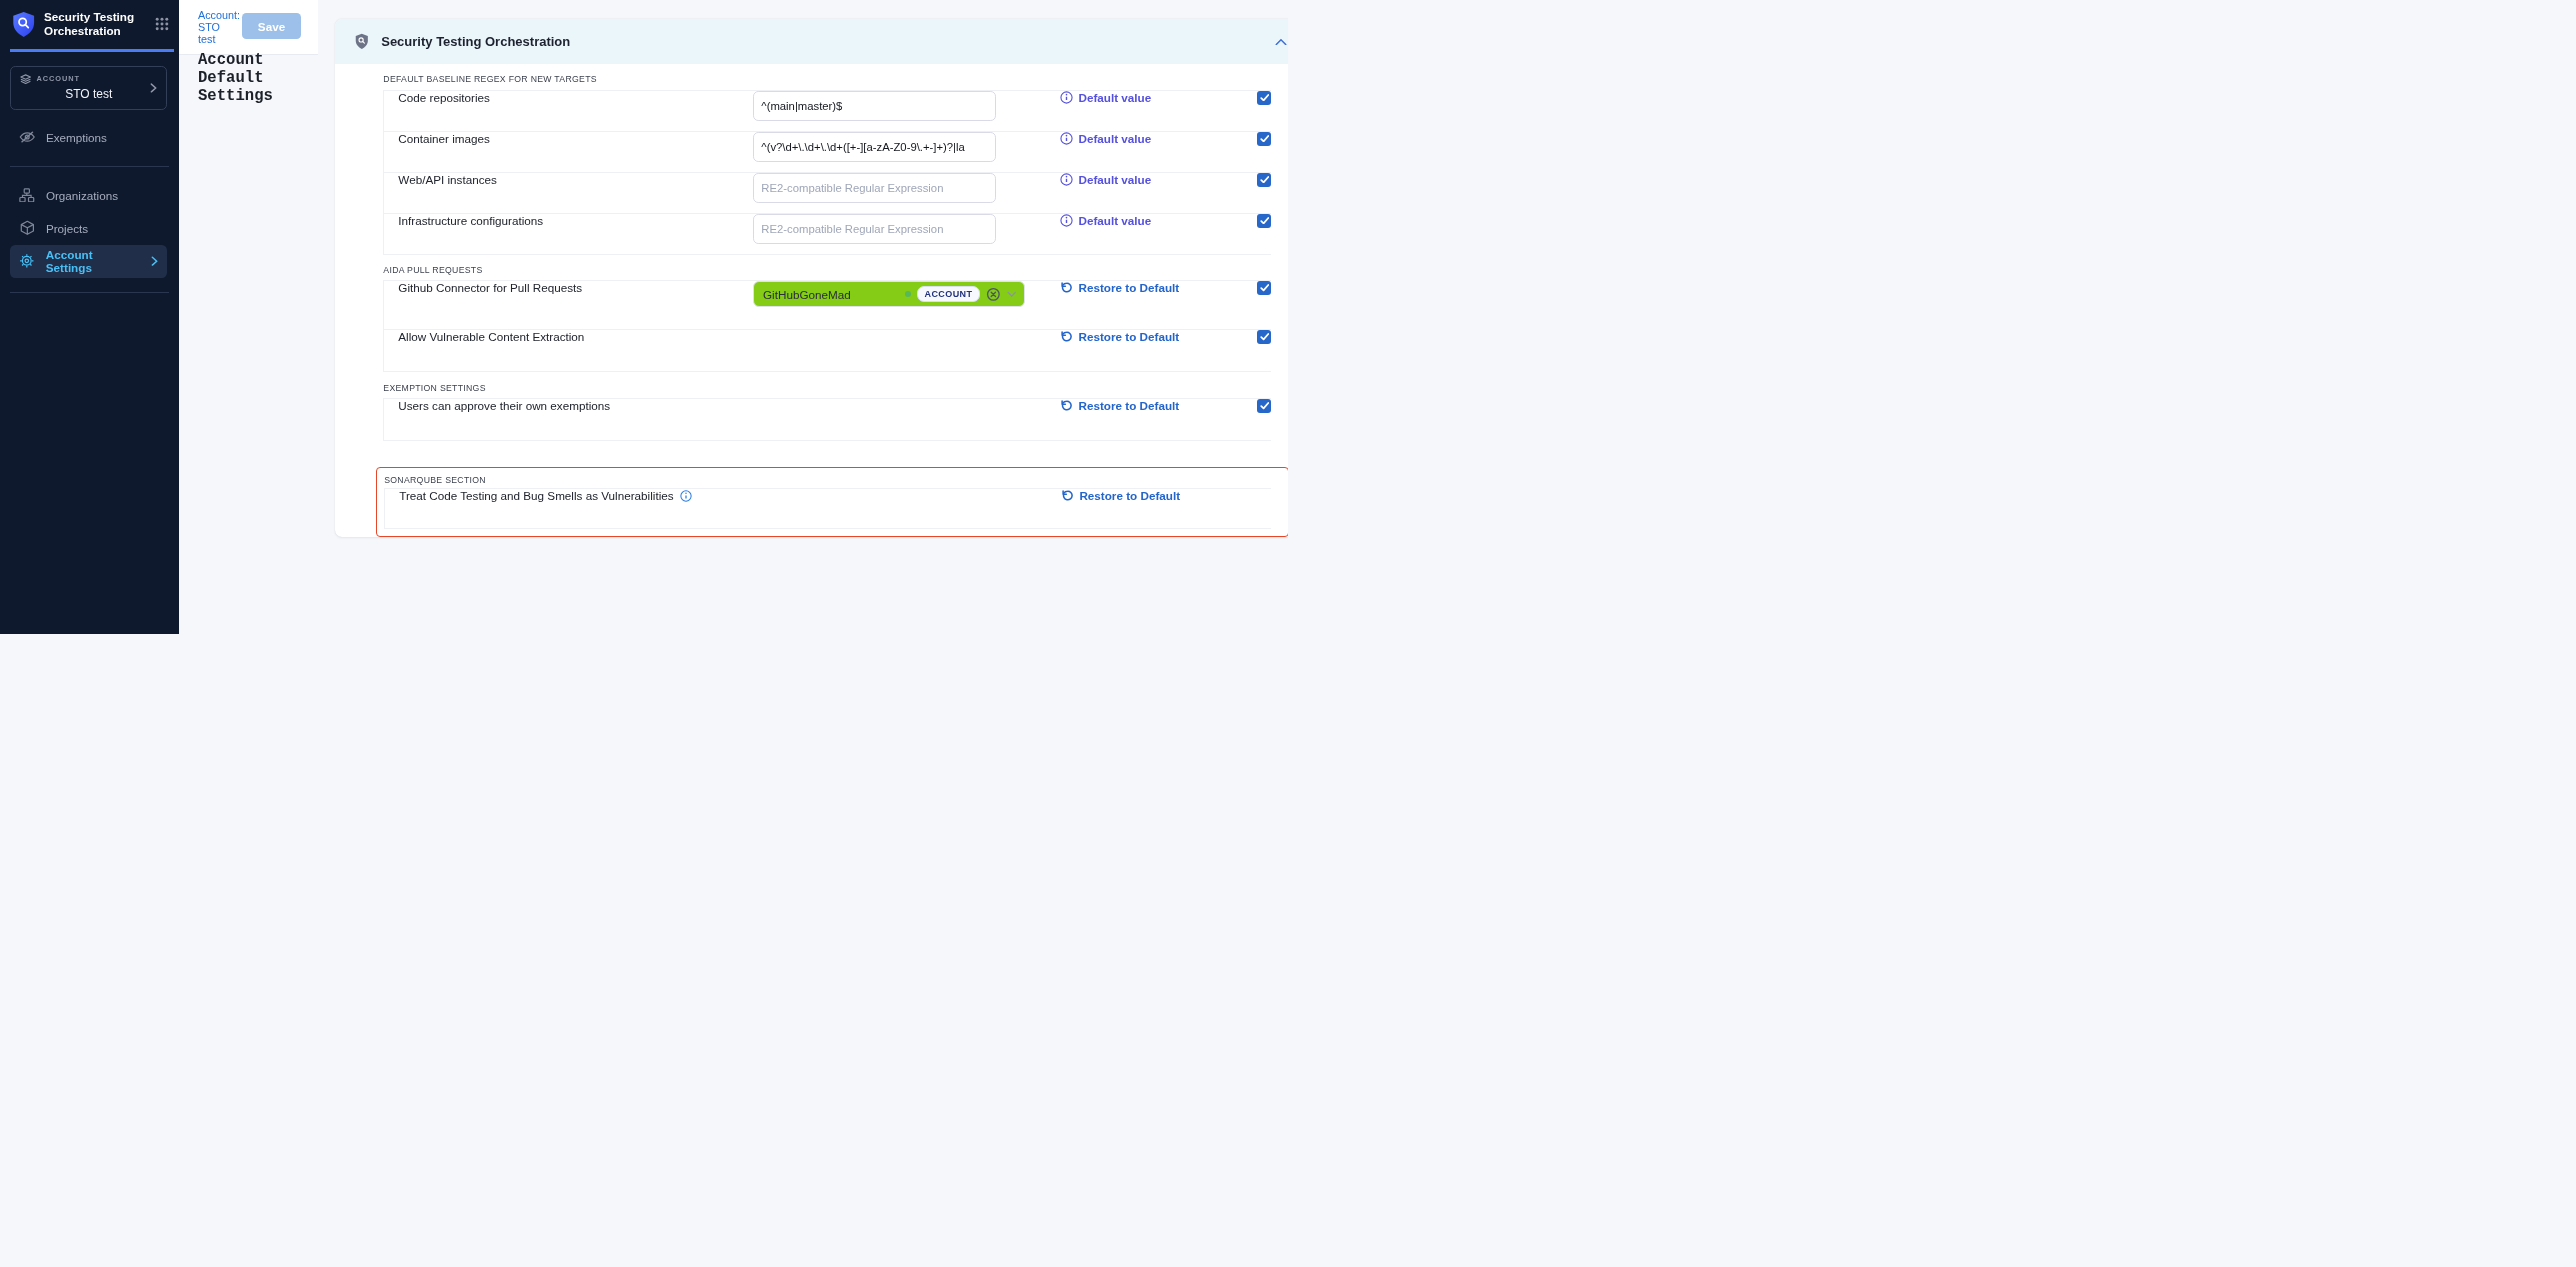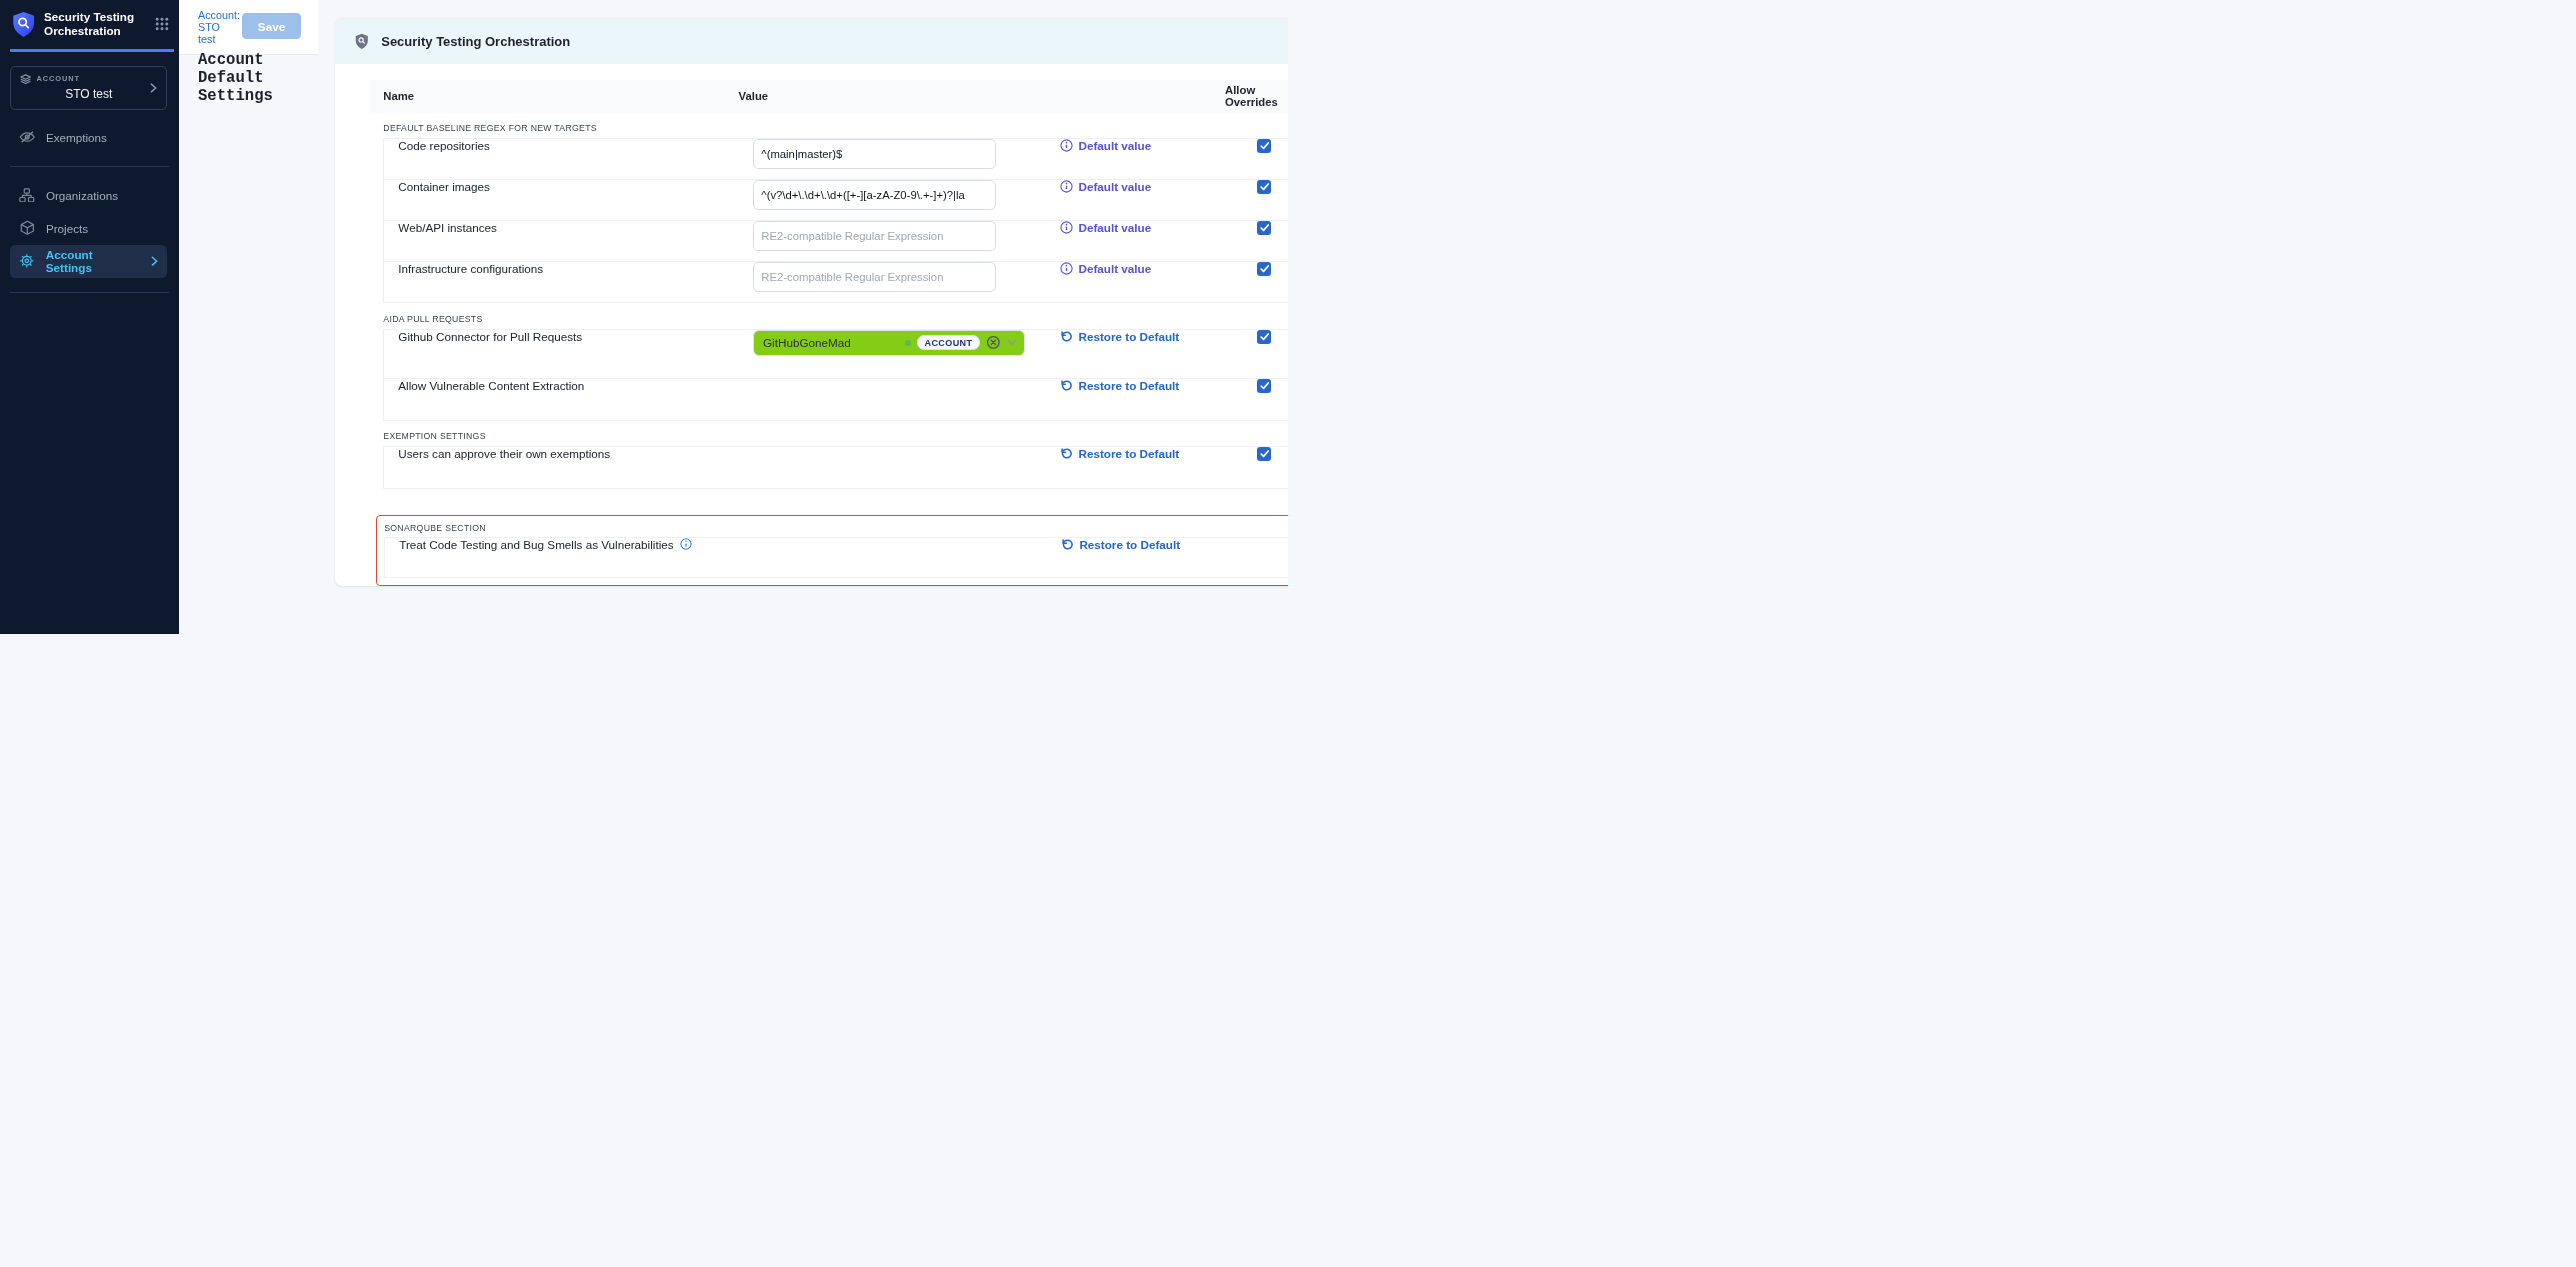--- a/index.html
+++ b/index.html
@@ -209,25 +209,20 @@
         </span>
         <span class="section-title">Security Testing Orchestration</span>
         <span class="collapse-btn">
           <svg width="12" height="7.8" viewBox="0 0 14 9" fill="none" stroke="#3f6fd8" stroke-width="1.8" stroke-linecap="round">
               <path d="M1.5 7.5L7 2l5.5 5.5"></path>
             </svg>
         </span>
       </div>
 
       <div class="card-body">
-        <div class="table-header">
-          <span class="th-name">Name</span>
-          <span class="th-value">Value</span>
-          <span>Allow Overrides</span>
-        </div>
 
         <div class="group-label">DEFAULT BASELINE REGEX FOR NEW TARGETS</div>
         <div class="rows">
 
           <div class="row">
             <div class="cell-name">Code repositories</div>
             <div class="cell-value">
               <input class="text-input" value="^(main|master)$" style="">
             </div>
             <div class="cell-status status-default">

